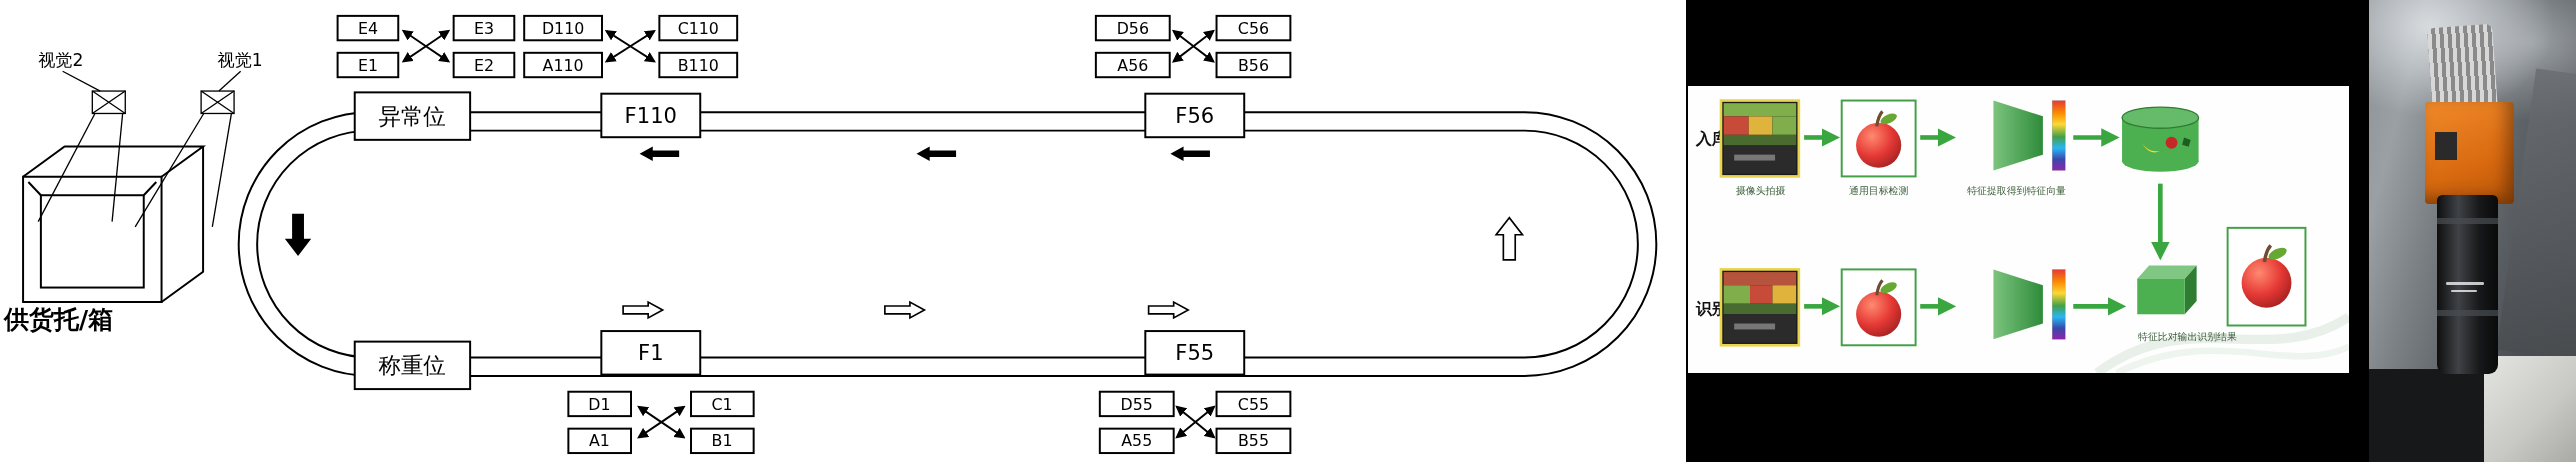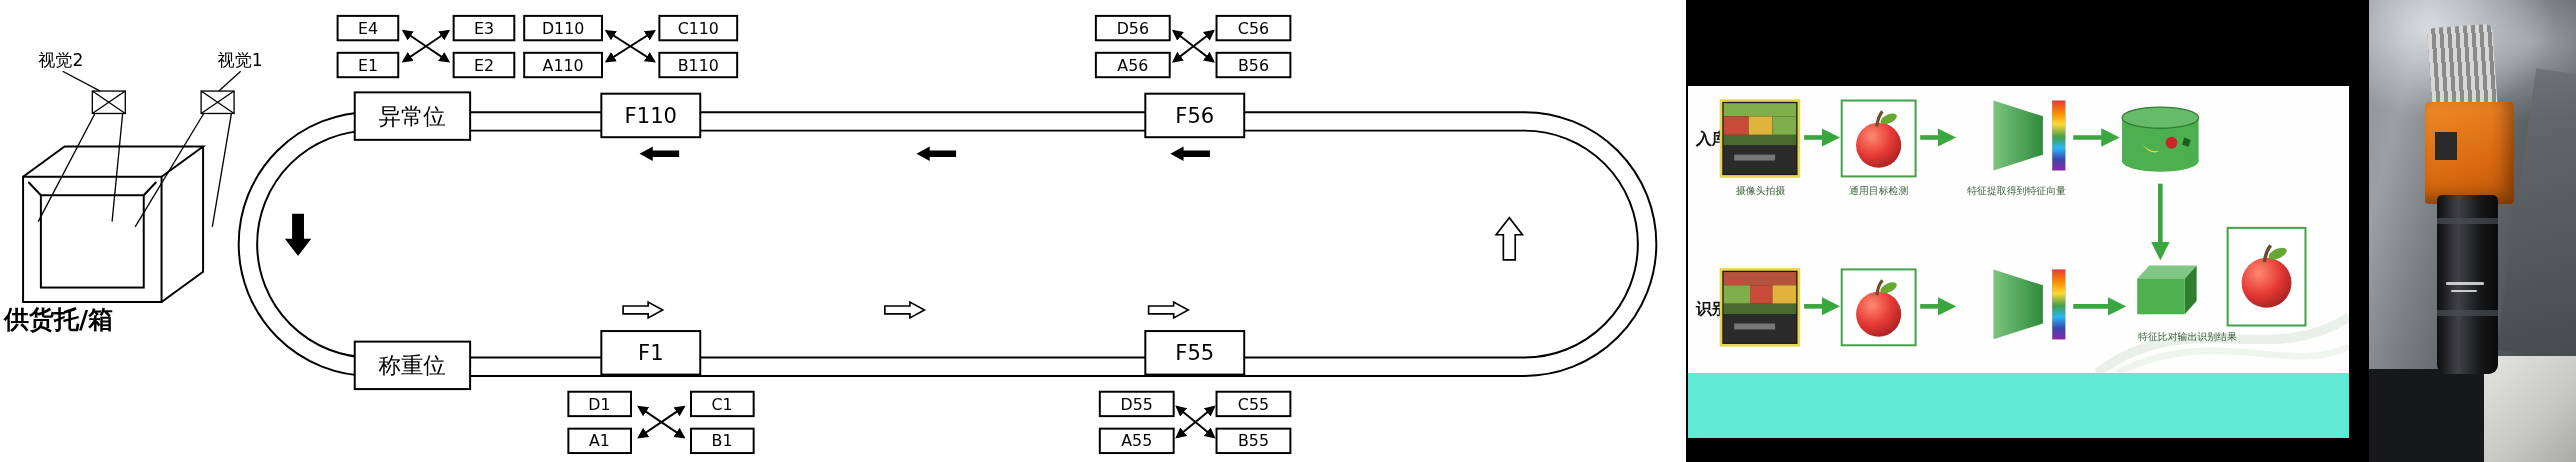--- a/index.html
+++ b/index.html
@@ -14,21 +14,21 @@
   text{font-family:"DejaVu Sans","Liberation Sans",sans-serif;fill:#000;}
   .t34{font-size:34px;text-anchor:middle;}
   .t32{font-size:32px;text-anchor:middle;}
   .t24{font-size:24px;text-anchor:middle;}
   .t26{font-size:26px;}
   .tbold{font-size:38px;font-weight:700;}
   .cross line{stroke:#000;stroke-width:3;}
   .solidarr{fill:#000;stroke:none;}
   .hollowarr{fill:#fff;stroke:#000;stroke-width:2.5;}
   
-  .flow-inset{position:absolute;left:1688px;top:86px;width:661px;height:352px;background:#5eead4;}
+  .flow-inset{position:absolute;left:1688px;top:86px;width:661px;height:287px;background:#5eead4;}
   .flow-inset svg{display:block;}
   .garrow{stroke:#3aa63f;stroke-width:7;fill:none;}
   .cap{font-size:15px;text-anchor:middle;fill:#3a5c3a;}
   .rowlab{font-size:24px;font-weight:700;fill:#111;}
   .greenbox{fill:#fff;stroke:#43a047;stroke-width:3;}
   
   .photo{position:absolute;left:2369px;top:0;width:207px;height:463px;overflow:hidden;
     background:linear-gradient(105deg,#8a8f93 0%,#9aa0a4 18%,#7d8287 35%,#5f6468 55%,#4a4e52 75%,#3a3d40 100%);}
   .photo div{position:absolute;}
   .ph-blur-top{left:0;top:0;width:207px;height:132px;

